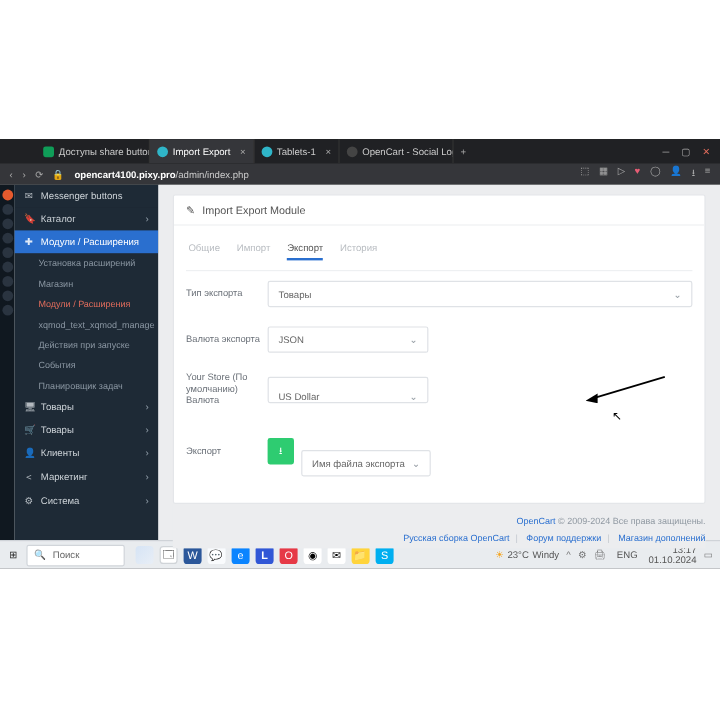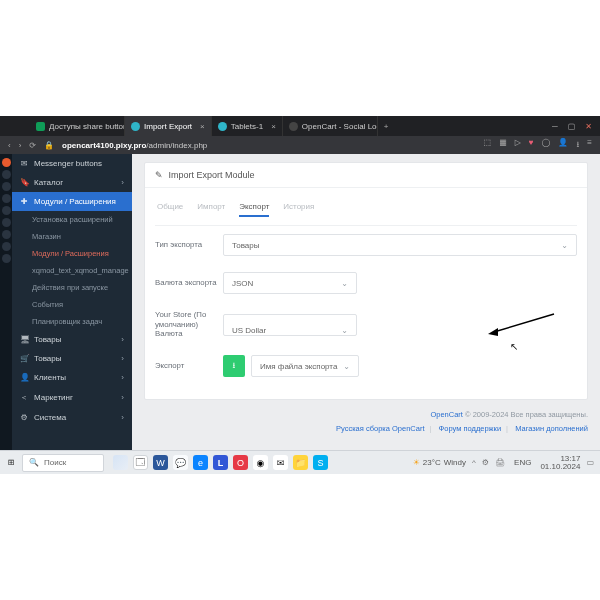--- a/index.html
+++ b/index.html
@@ -51,21 +51,21 @@
   .tabs2 .t{ padding-bottom:4px;}
   .tabs2 .t.act{ color:#555; border-bottom:2px solid #2a6fcf;}
   .frow{ display:flex; align-items:center; padding:8px 0;}
   .flabel{ width:68px; color:#6a7078; font-size:7.8px; line-height:1.25;}
   .fctrl{ flex:1;}
   .select{ height:22px; border:1px solid #dfe2e6; border-radius:2px; display:flex; align-items:center; padding:0 8px; font-size:8px; color:#666; background:#fff; position:relative; width:100%; max-width:306px;}
   .select.wide{ max-width:402px;}
   .select .car{ position:absolute; right:8px; color:#9aa1a8;}
   .btn-dl{ width:22px; height:22px; background:#2ecc71; border-radius:2px; display:inline-flex; align-items:center; justify-content:center; color:#fff; margin-right:6px; flex:0 0 22px;}
   .expgroup{ display:flex; align-items:center; max-width:136px;}
-  .expgroup .select{ max-width:112px;}
+  .expgroup .select{ max-width:112px;margin-top:20px;}
   
   .footer{ background:#ecedef; text-align:right; font-size:7.5px; color:#9099a2; padding:10px 0 4px;}
   .footer a{ color:#2a6fcf; text-decoration:none;}
   .footer .row2{ margin-top:5px;}
   .footer .sep{ color:#c4c9cf; padding:0 5px;}
   .footer .ver{ color:#9aa0a7; margin-top:3px;}
   
   .arrow{ position:absolute; left:356px; top:158px; pointer-events:none;}
   .arrow svg{ width:68px; height:24px;}
   .cursor-ptr{ position:absolute; left:378px; top:187px; font-size:10px; color:#000;}

